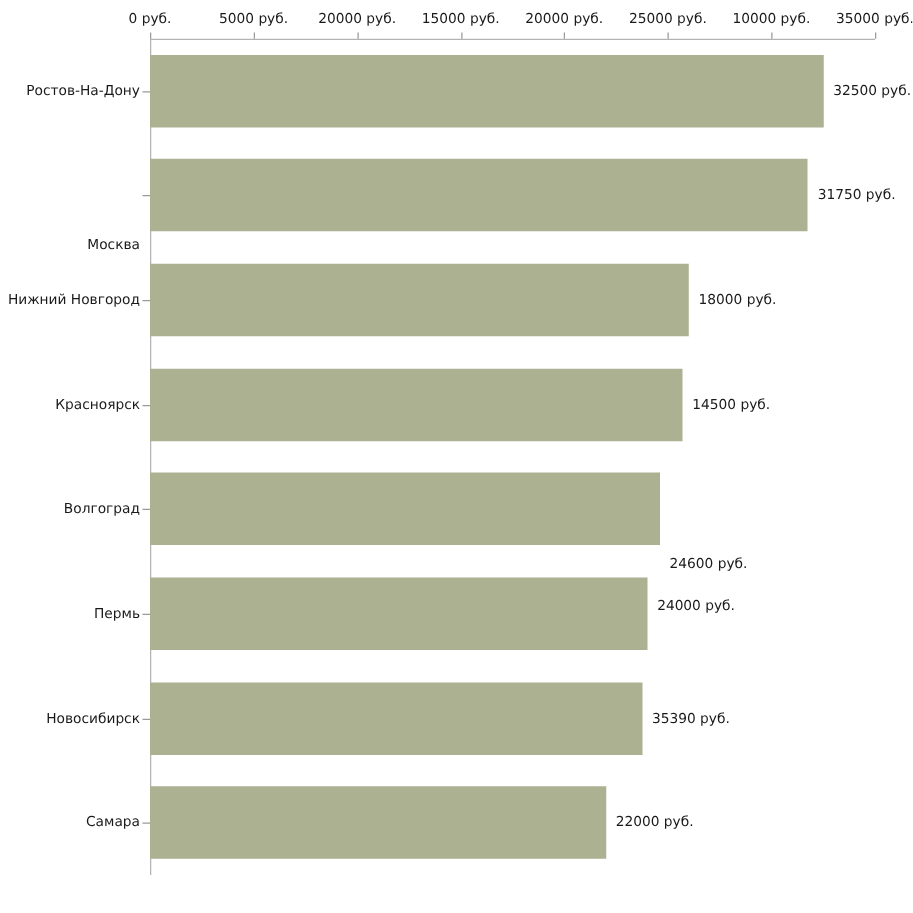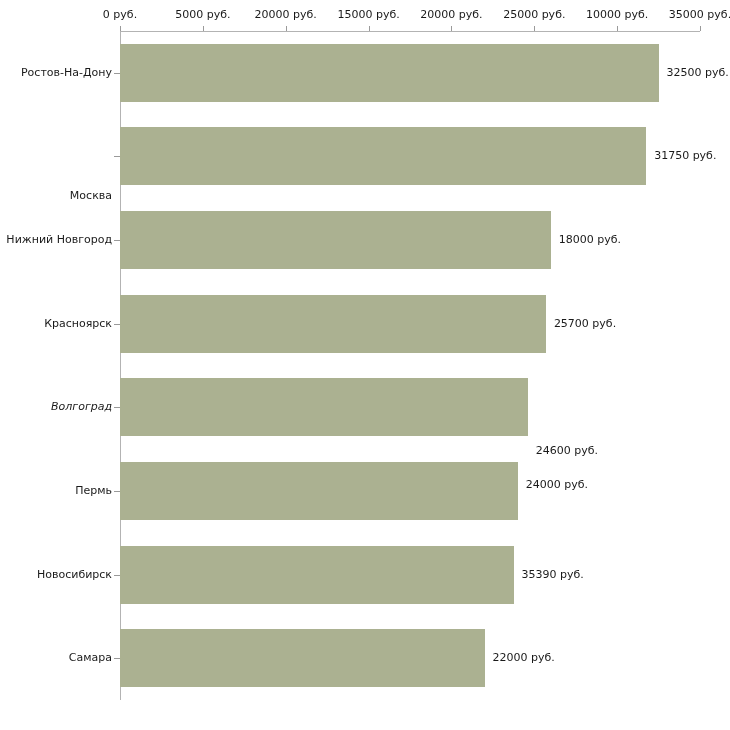--- a/index.html
+++ b/index.html
@@ -137,35 +137,35 @@
       <div class="x-tick-label" style="left: 497.143px;">10000 руб.</div>
       <div class="x-tick" style="left: 580px;"></div>
       <div class="x-tick-label" style="left: 580px;">35000 руб.</div>
     </div>
 
   <div id="cat-label-col">
       <div class="cat-label" style="top: 72.8125px;">Ростов-На-Дону</div>
       <div class="cat-label" style="top: 156.438px; margin-top: 40px;">Москва</div>
       <div class="cat-label" style="top: 240.062px;">Нижний Новгород</div>
       <div class="cat-label" style="top: 323.688px;">Красноярск</div>
-      <div class="cat-label" style="top: 407.312px; font-style: italic;">Волгоград</div>
+      <div class="cat-label" style="top: 407.312px;">Волгоград</div>
       <div class="cat-label" style="top: 490.938px;">Пермь</div>
       <div class="cat-label" style="top: 574.562px;">Новосибирск</div>
       <div class="cat-label" style="top: 658.188px;">Самара</div>
     </div>
 
   <div id="bars-layer">
       <div class="bar" style="left: 120px; top: 43.7528px; width: 538.571px; height: 58.1194px; background: rgb(171, 177, 145);"></div>
       <div class="bar-value-label" style="left: 666.571px; top: 72.8125px;">32500 руб.</div>
       <div class="bar" style="left: 120px; top: 127.378px; width: 526.143px; height: 58.1194px; background: rgb(171, 177, 145);"></div>
       <div class="bar-value-label" style="left: 654.143px; top: 156.438px;">31750 руб.</div>
       <div class="bar" style="left: 120px; top: 211.003px; width: 430.857px; height: 58.1194px; background: rgb(171, 177, 145);"></div>
       <div class="bar-value-label" style="left: 558.857px; top: 240.062px;">18000 руб.</div>
       <div class="bar" style="left: 120px; top: 294.628px; width: 425.886px; height: 58.1194px; background: rgb(171, 177, 145);"></div>
-      <div class="bar-value-label" style="left: 553.886px; top: 323.688px;">25700 руб.</div>
+      <div class="bar-value-label" style="left: 553.886px; top: 323.688px;">14500 руб.</div>
       <div class="bar" style="left: 120px; top: 378.253px; width: 407.657px; height: 58.1194px; background: rgb(171, 177, 145);"></div>
       <div class="bar-value-label" style="left: 535.657px; top: 407.312px; margin-top: 44px;">24600 руб.</div>
       <div class="bar" style="left: 120px; top: 461.878px; width: 397.714px; height: 58.1194px; background: rgb(171, 177, 145);"></div>
       <div class="bar-value-label" style="left: 525.714px; top: 485px;">24000 руб.</div>
       <div class="bar" style="left: 120px; top: 545.503px; width: 393.571px; height: 58.1194px; background: rgb(171, 177, 145);"></div>
       <div class="bar-value-label" style="left: 521.571px; top: 574.562px;">35390 руб.</div>
       <div class="bar" style="left: 120px; top: 629.128px; width: 364.571px; height: 58.1194px; background: rgb(171, 177, 145);"></div>
       <div class="bar-value-label" style="left: 492.571px; top: 658.188px;">22000 руб.</div>
     </div>
 

